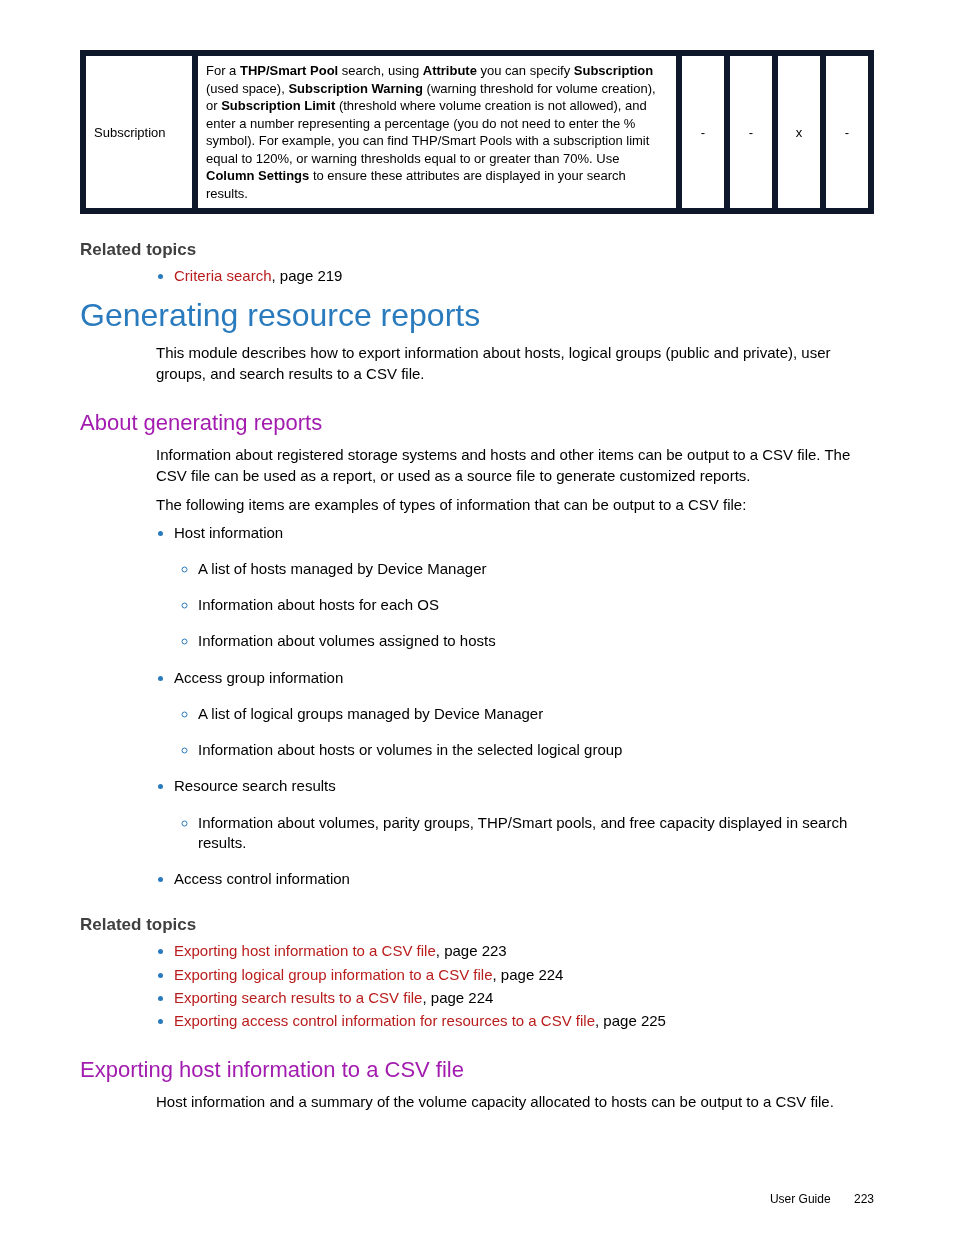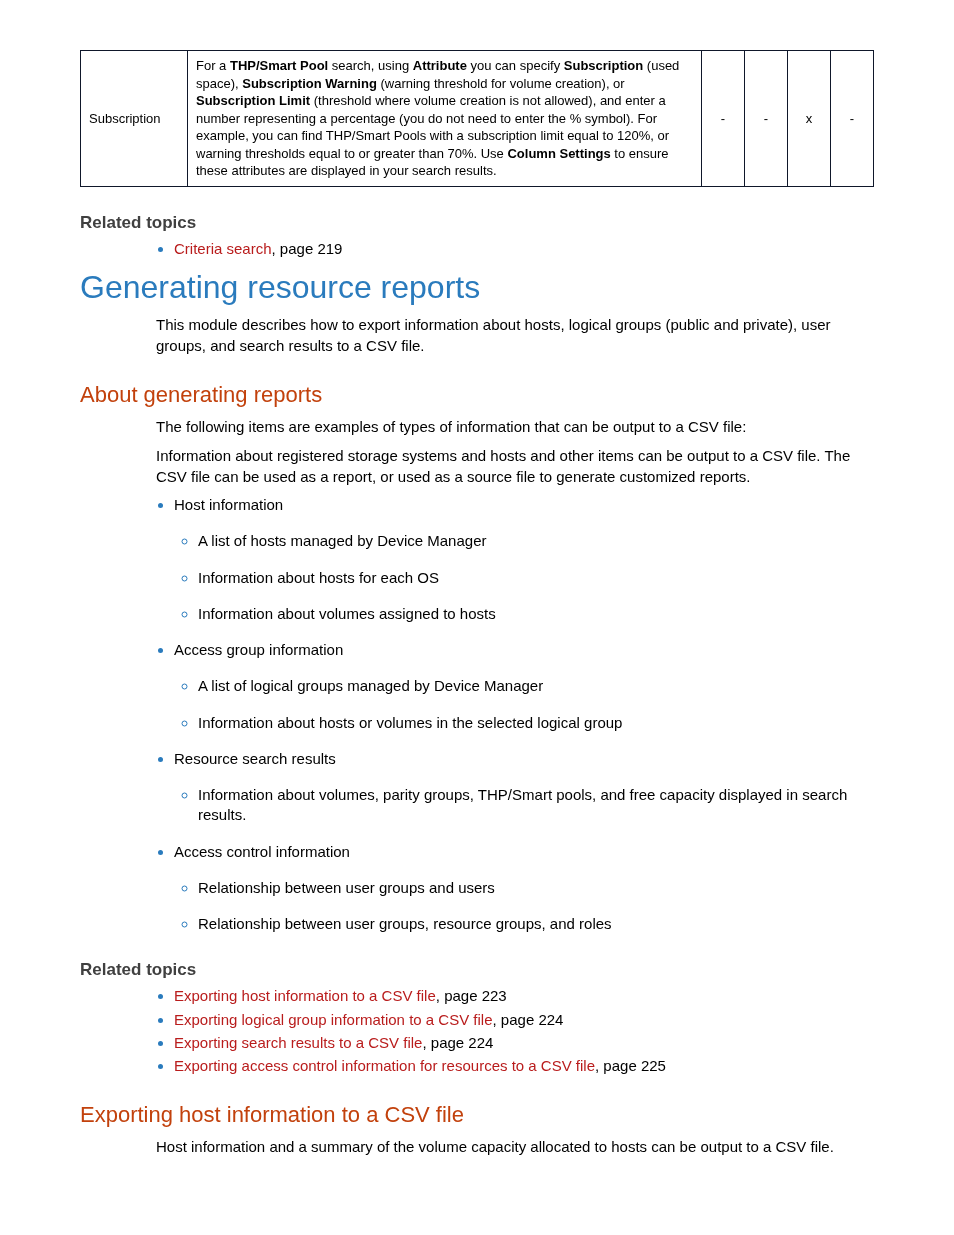--- a/index.html
+++ b/index.html
@@ -13,21 +13,21 @@
   .page {
     padding: 50px 80px 40px 80px;
     box-sizing: border-box;
   }
   table.t {
     border-collapse: collapse;
     width: 100%;
     font-size: 13px;
   }
   table.t td {
-    border: 1px solid #0f172a;
+    border: 6px solid #0f172a;
     padding: 6px 8px;
     vertical-align: middle;
   }
   table.t td.coll {
     text-align: left;
   }
   table.t td.colc {
     text-align: center;
     width: 26px;
   }
@@ -42,21 +42,21 @@
     font-weight: bold;
   }
   .h-main {
     color: #2a7bbd;
     font-size: 32px;
     font-weight: normal;
     margin-top: 10px;
     margin-bottom: 8px;
   }
   .h-section {
-    color: #c2410c;
+    color: #a21caf;
     font-size: 22px;
     font-weight: normal;
     margin-top: 26px;
     margin-bottom: 8px;
   }
   p.body {
     font-size: 15px;
     line-height: 1.4;
     margin: 8px 0 8px 76px;
   }
@@ -120,22 +120,22 @@
   <ul class="bullets">
     <li>
       <a class="link">Criteria search</a><span>, page 219</span>
     </li>
   </ul>
 
   <div class="h-main">Generating resource reports</div>
   <p class="body">This module describes how to export information about hosts, logical groups (public and private), user groups, and search results to a CSV file.</p>
 
   <div class="h-section">About generating reports</div>
+  <p class="body">Information about registered storage systems and hosts and other items can be output to a CSV file. The CSV file can be used as a report, or used as a source file to generate customized reports.</p>
   <p class="body">The following items are examples of types of information that can be output to a CSV file:</p>
-  <p class="body">Information about registered storage systems and hosts and other items can be output to a CSV file. The CSV file can be used as a report, or used as a source file to generate customized reports.</p>
 
   <ul class="bullets">
     <li>
       <span>Host information</span>
       <ul class="sub">
         <li>A list of hosts managed by Device Manager</li>
         <li>Information about hosts for each OS</li>
         <li>Information about volumes assigned to hosts</li>
       </ul>
     </li>
@@ -147,24 +147,20 @@
       </ul>
     </li>
     <li>
       <span>Resource search results</span>
       <ul class="sub">
         <li>Information about volumes, parity groups, THP/Smart pools, and free capacity displayed in search results.</li>
       </ul>
     </li>
     <li>
       <span>Access control information</span>
-      <ul class="sub">
-        <li>Relationship between user groups and users</li>
-        <li>Relationship between user groups, resource groups, and roles</li>
-      </ul>
     </li>
   </ul>
 
   <div class="h-sub">Related topics</div>
   <ul class="bullets">
     <li>
       <a class="link">Exporting host information to a CSV file</a><span>, page 223</span>
     </li>
     <li>
       <a class="link">Exporting logical group information to a CSV file</a><span>, page 224</span>

